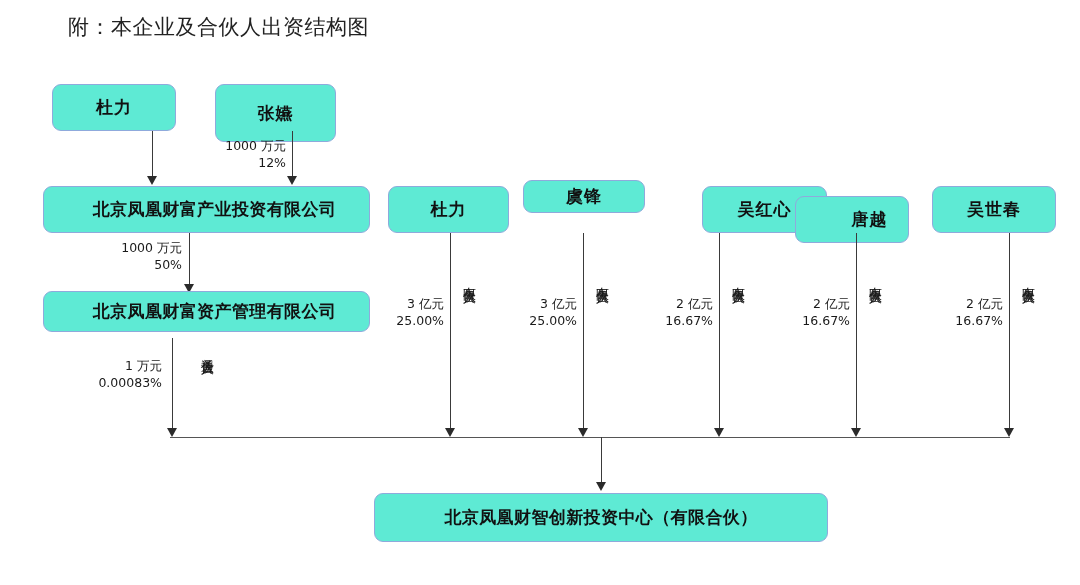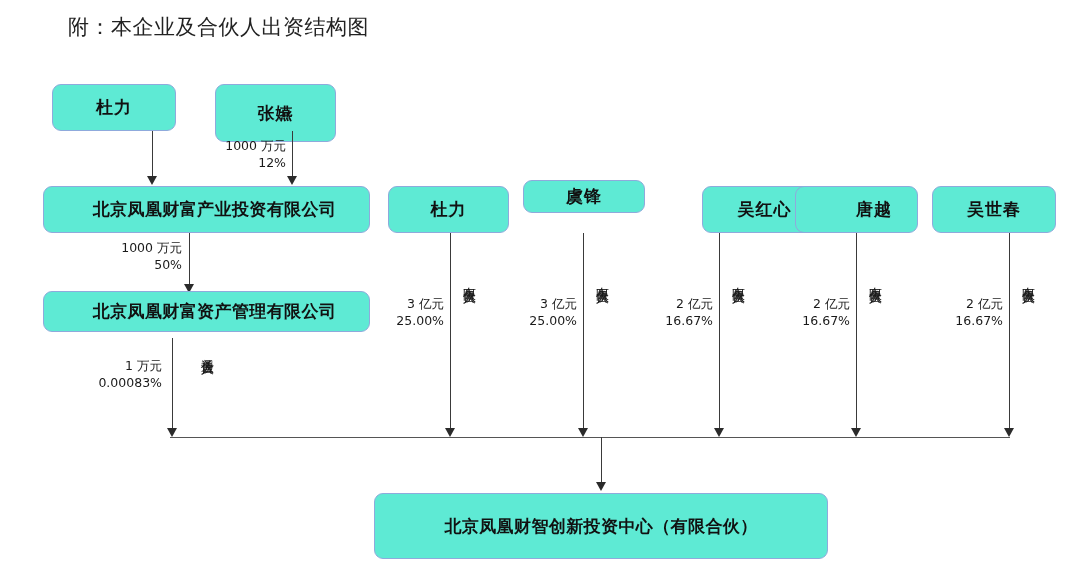--- a/index.html
+++ b/index.html
@@ -144,21 +144,21 @@
   <div class="arrow-down" style="left:167px; top:428px;"></div>
   <div class="edge-label" style="left:62px; top:357px; width:100px;">
     <span class="amt">1 万元</span>
     <span class="pct">0.00083%</span>
   </div>
   <div class="vlabel" style="left:200px; top:348px;">普通合伙人</div>
 
   <div class="node person" style="left:388px; top:186px; width:121px; height:47px;">杜力</div>
   <div class="node person" style="left:523px; top:180px; width:122px; height:33px;">虞锋</div>
   <div class="node person" style="left:658px; top:186px; width:125px; height:47px;margin-left:44px;">吴红心</div>
-  <div class="node person" style="left:795px; top:186px; width:123px; height:47px;padding-left:35px;">唐越</div>
+  <div class="node person" style="left:795px; top:196px; width:114px; height:47px;padding-left:35px;">唐越</div>
   <div class="node person" style="left:932px; top:186px; width:124px; height:47px;">吴世春</div>
 
   <div class="vline" style="left:450px; top:233px; height:201px;"></div>
   <div class="arrow-down" style="left:445px; top:428px;"></div>
   <div class="edge-label" style="left:346px; top:295px; width:98px;">
     <span class="amt">3 亿元</span>
     <span class="pct">25.00%</span>
   </div>
   <div class="vlabel" style="left:462px; top:277px;">有限合伙人</div>
 
@@ -192,15 +192,15 @@
     <span class="amt">2 亿元</span>
     <span class="pct">16.67%</span>
   </div>
   <div class="vlabel" style="left:1021px; top:277px;">有限合伙人</div>
 
   <div class="hline" style="left:170px; top:437px; width:840px;"></div>
 
   <div class="vline" style="left:601px; top:437px; height:50px;"></div>
   <div class="arrow-down" style="left:596px; top:482px;"></div>
 
-  <div class="node target" style="left:374px; top:493px; width:454px; height:66px;">北京凤凰财智创新投资中心（有限合伙）</div>
+  <div class="node target" style="left:374px; top:493px; width:454px; height:49px;">北京凤凰财智创新投资中心（有限合伙）</div>
 
 </div>
 
 </body></html>

